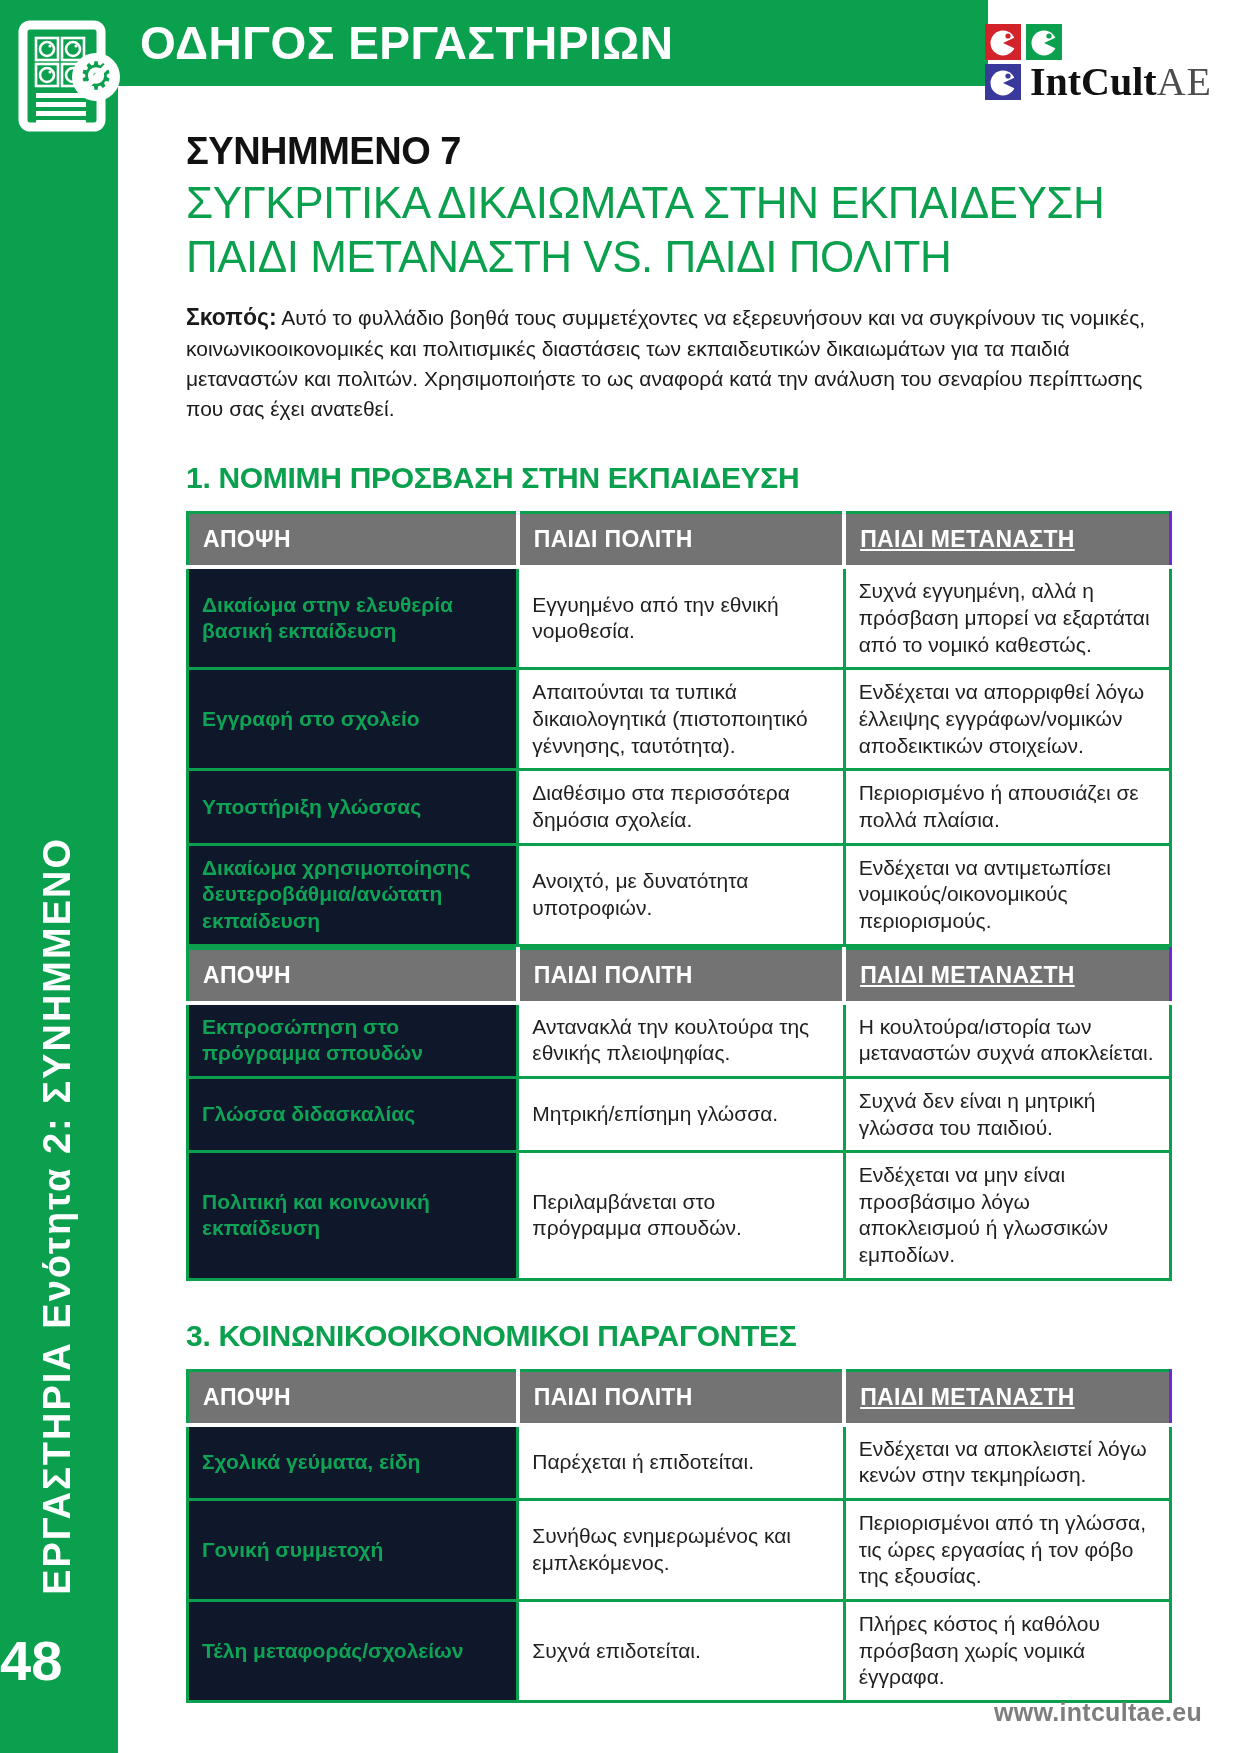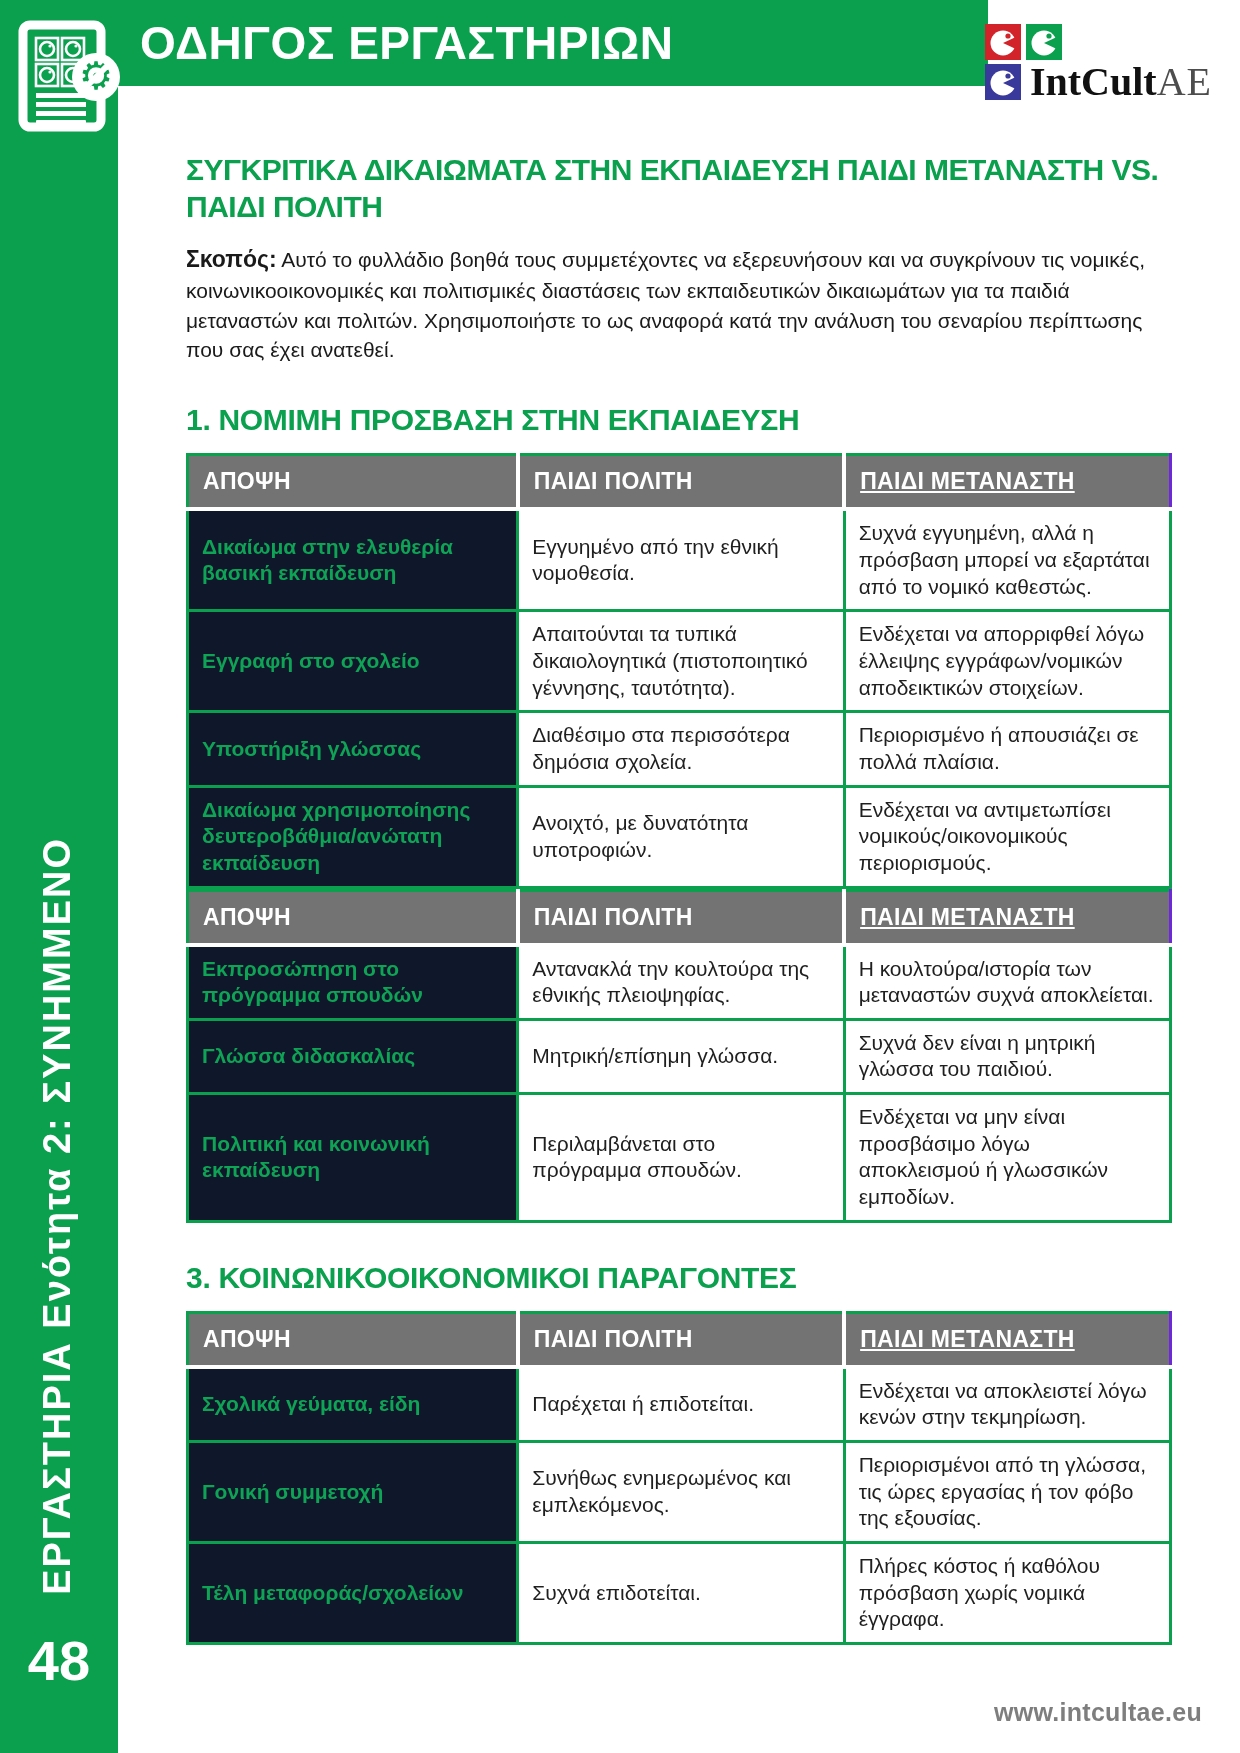--- a/index.html
+++ b/index.html
@@ -31,32 +31,32 @@
   .logo-text .l{font-weight:300;color:#4d4d4d;letter-spacing:1px;}
   
   .vlabel{
     position:absolute;left:36px;bottom:158px;z-index:2;
     writing-mode:vertical-rl;transform:rotate(180deg);
     color:#ffffff;font-weight:bold;font-size:38px;letter-spacing:2px;
     white-space:nowrap;
   }
   .pagenum{
     position:absolute;left:0;top:1628px;width:118px;z-index:2;
-    text-align:center;color:#ffffff;font-weight:bold;font-size:56px;
+    color:#ffffff;font-weight:bold;font-size:56px;
   }
   
   .content{
     position:absolute;left:186px;top:0;width:986px;padding-top:132px;z-index:1;
   }
   h1{
     margin:0;color:#111111;font-size:38px;font-weight:bold;
     letter-spacing:-0.5px;line-height:1.05;
   }
   h2{
-    margin:20px 0 0 0;color:#0aa04e;font-size:30px;font-weight:bold;
+    margin:4px 0 0 0;color:#0aa04e;font-size:44px;font-weight:normal;
     letter-spacing:-0.5px;line-height:1.22;
   }
   .purpose{
     margin:18px 0 0 0;color:#1a1a1a;font-size:21px;line-height:1.42;
   }
   .purpose .plabel{font-weight:bold;font-size:23px;}
   h3{
     margin:38px 0 16px 0;color:#0aa04e;font-size:30px;font-weight:bold;
     letter-spacing:-0.3px;
   }
@@ -151,20 +151,21 @@
       <circle cx="18" cy="19" r="12.5" fill="#ffffff"></circle>
       <path d="M18 19 L33 12 L33 26 Z" fill="#38399b"></path>
       <circle cx="23" cy="12" r="2.6" fill="#38399b"></circle>
     </svg>
     <span class="logo-text"><span class="b">IntCult</span><span class="l">AE</span></span>
   </div>
 </div>
 
 <main class="content">
 
+  <h1>ΣΥΝΗΜΜΕΝΟ 7</h1>
   <h2>ΣΥΓΚΡΙΤΙΚΑ ΔΙΚΑΙΩΜΑΤΑ ΣΤΗΝ ΕΚΠΑΙΔΕΥΣΗ ΠΑΙΔΙ ΜΕΤΑΝΑΣΤΗ VS. ΠΑΙΔΙ ΠΟΛΙΤΗ</h2>
 
   <p class="purpose"><span class="plabel">Σκοπός:</span><span> Αυτό το φυλλάδιο βοηθά τους συμμετέχοντες να εξερευνήσουν και να συγκρίνουν τις νομικές, κοινωνικοοικονομικές και πολιτισμικές διαστάσεις των εκπαιδευτικών δικαιωμάτων για τα παιδιά μεταναστών και πολιτών. Χρησιμοποιήστε το ως αναφορά κατά την ανάλυση του σεναρίου περίπτωσης που σας έχει ανατεθεί.</span></p>
 
   <h3>1. ΝΟΜΙΜΗ ΠΡΟΣΒΑΣΗ ΣΤΗΝ ΕΚΠΑΙΔΕΥΣΗ</h3>
   <table class="rights">
     <colgroup>
         <col style="width:33.6%">
         <col style="width:33.2%">
         <col style="width:33.2%">

